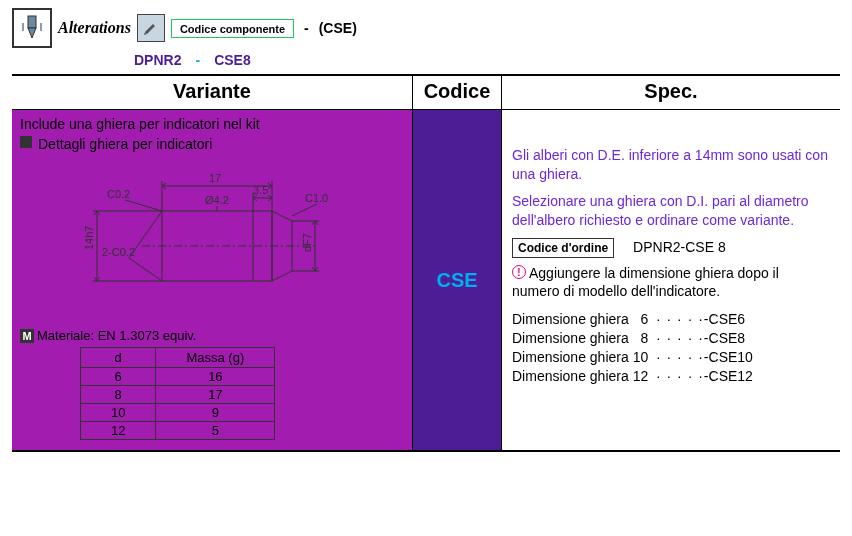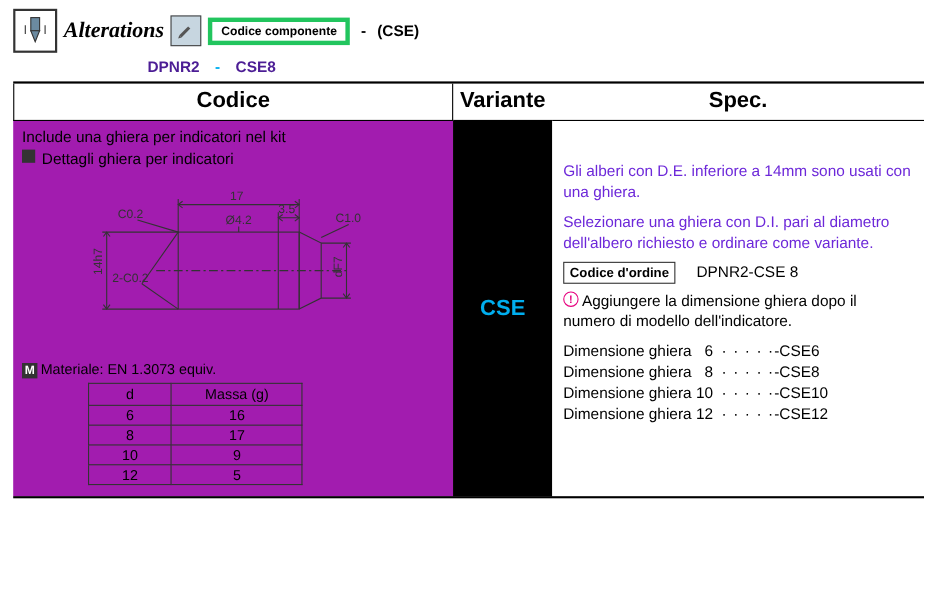--- a/index.html
+++ b/index.html
@@ -13,27 +13,27 @@
   }
   .wrap { padding: 8px 12px 12px 12px; }
 
   
   .topstrip { display: flex; align-items: center; gap: 6px; margin-bottom: 6px; }
   .icon-box {
     width: 40px; height: 40px; border: 2px solid #333; display:flex;
     align-items:center; justify-content:center; background:#fff;
   }
   .icon-box svg { width: 30px; height: 30px; }
-  .alter-label { font-weight: bold; font-family: "Times New Roman", serif; font-style: italic; font-size: 20px; }
+  .alter-label { font-weight: bold; font-family: "Times New Roman", serif; font-style: italic; font-size: 16px; }
   .small-icon {
     width: 28px; height: 28px; border: 1px solid #444; background:#c7d6e0;
     display:flex; align-items:center; justify-content:center;
   }
   .code-chip {
-    border: 4px solid #22c55e; padding: 3px 8px 2px; font-size: 11px; font-weight: bold;
+    border: 1px solid #22c55e; padding: 3px 8px 2px; font-size: 11px; font-weight: bold;
   }
   .dash { font-weight: bold; padding: 0 4px; }
   .cse-bold { font-weight: bold; }
   .row2 { margin-left: 122px; margin-top: -2px; display:flex; align-items:center; gap:6px; }
   .blue { color: #4c1d95; font-weight: bold; }
   .blue-dash { color:#00AEEF; font-weight:bold; padding:0 8px; }
 
   
   .grid {
     display: grid;
@@ -45,21 +45,21 @@
   .hdr {
     text-align: center; font-weight: bold; font-size: 20px;
     border-bottom: 1.5px solid #000; padding: 4px 0 6px;
   }
   .hdr-mid { border-left: 1px solid #000; border-right: 1px solid #000; }
   .cell { padding: 6px 8px 10px; background: #a21caf; font-size: 14px; }
   .cell-left { }
   .cell-mid {
     border-left: 1px solid #000; border-right: 1px solid #000;
     display:flex; align-items:center; justify-content:center;
-    color:#00AEEF; font-weight:bold; font-size:20px; background:#000000;
+    color:#00AEEF; font-weight:bold; font-size:20px; background:#4c1d95;
   }
   .cell-right { background:#fff; padding: 8px 10px; font-size:14px; }
 
   .include-line { margin-bottom: 4px; }
   .detail-line { display:flex; align-items:flex-start; gap:6px; margin-bottom:2px; }
   .black-sq { width: 12px; height: 12px; background: #333; display:inline-block; }
 
   
   .drawing { position: relative; width: 310px; height: 160px; margin: 4px auto 12px; }
   .drawing text { font-size: 11px; fill: #333; font-family: Arial; }
@@ -116,22 +116,22 @@
     <span class="dash">-</span>
     <span class="cse-bold">(CSE)</span>
   </div>
   <div class="row2">
     <span class="blue">DPNR2</span>
     <span class="blue-dash">-</span>
     <span class="blue">CSE8</span>
   </div>
 
   <div class="grid">
+    <div class="hdr">Variante</div>
     <div class="hdr hdr-mid">Codice</div>
-    <div class="hdr">Variante</div>
     <div class="hdr">Spec.</div>
 
     <div class="cell cell-left">
       <div class="include-line">Include una ghiera per indicatori nel kit</div>
       <div class="detail-line">
         <span class="black-sq"></span>
         <span>Dettagli ghiera per indicatori</span>
       </div>
 
       <div class="drawing">

